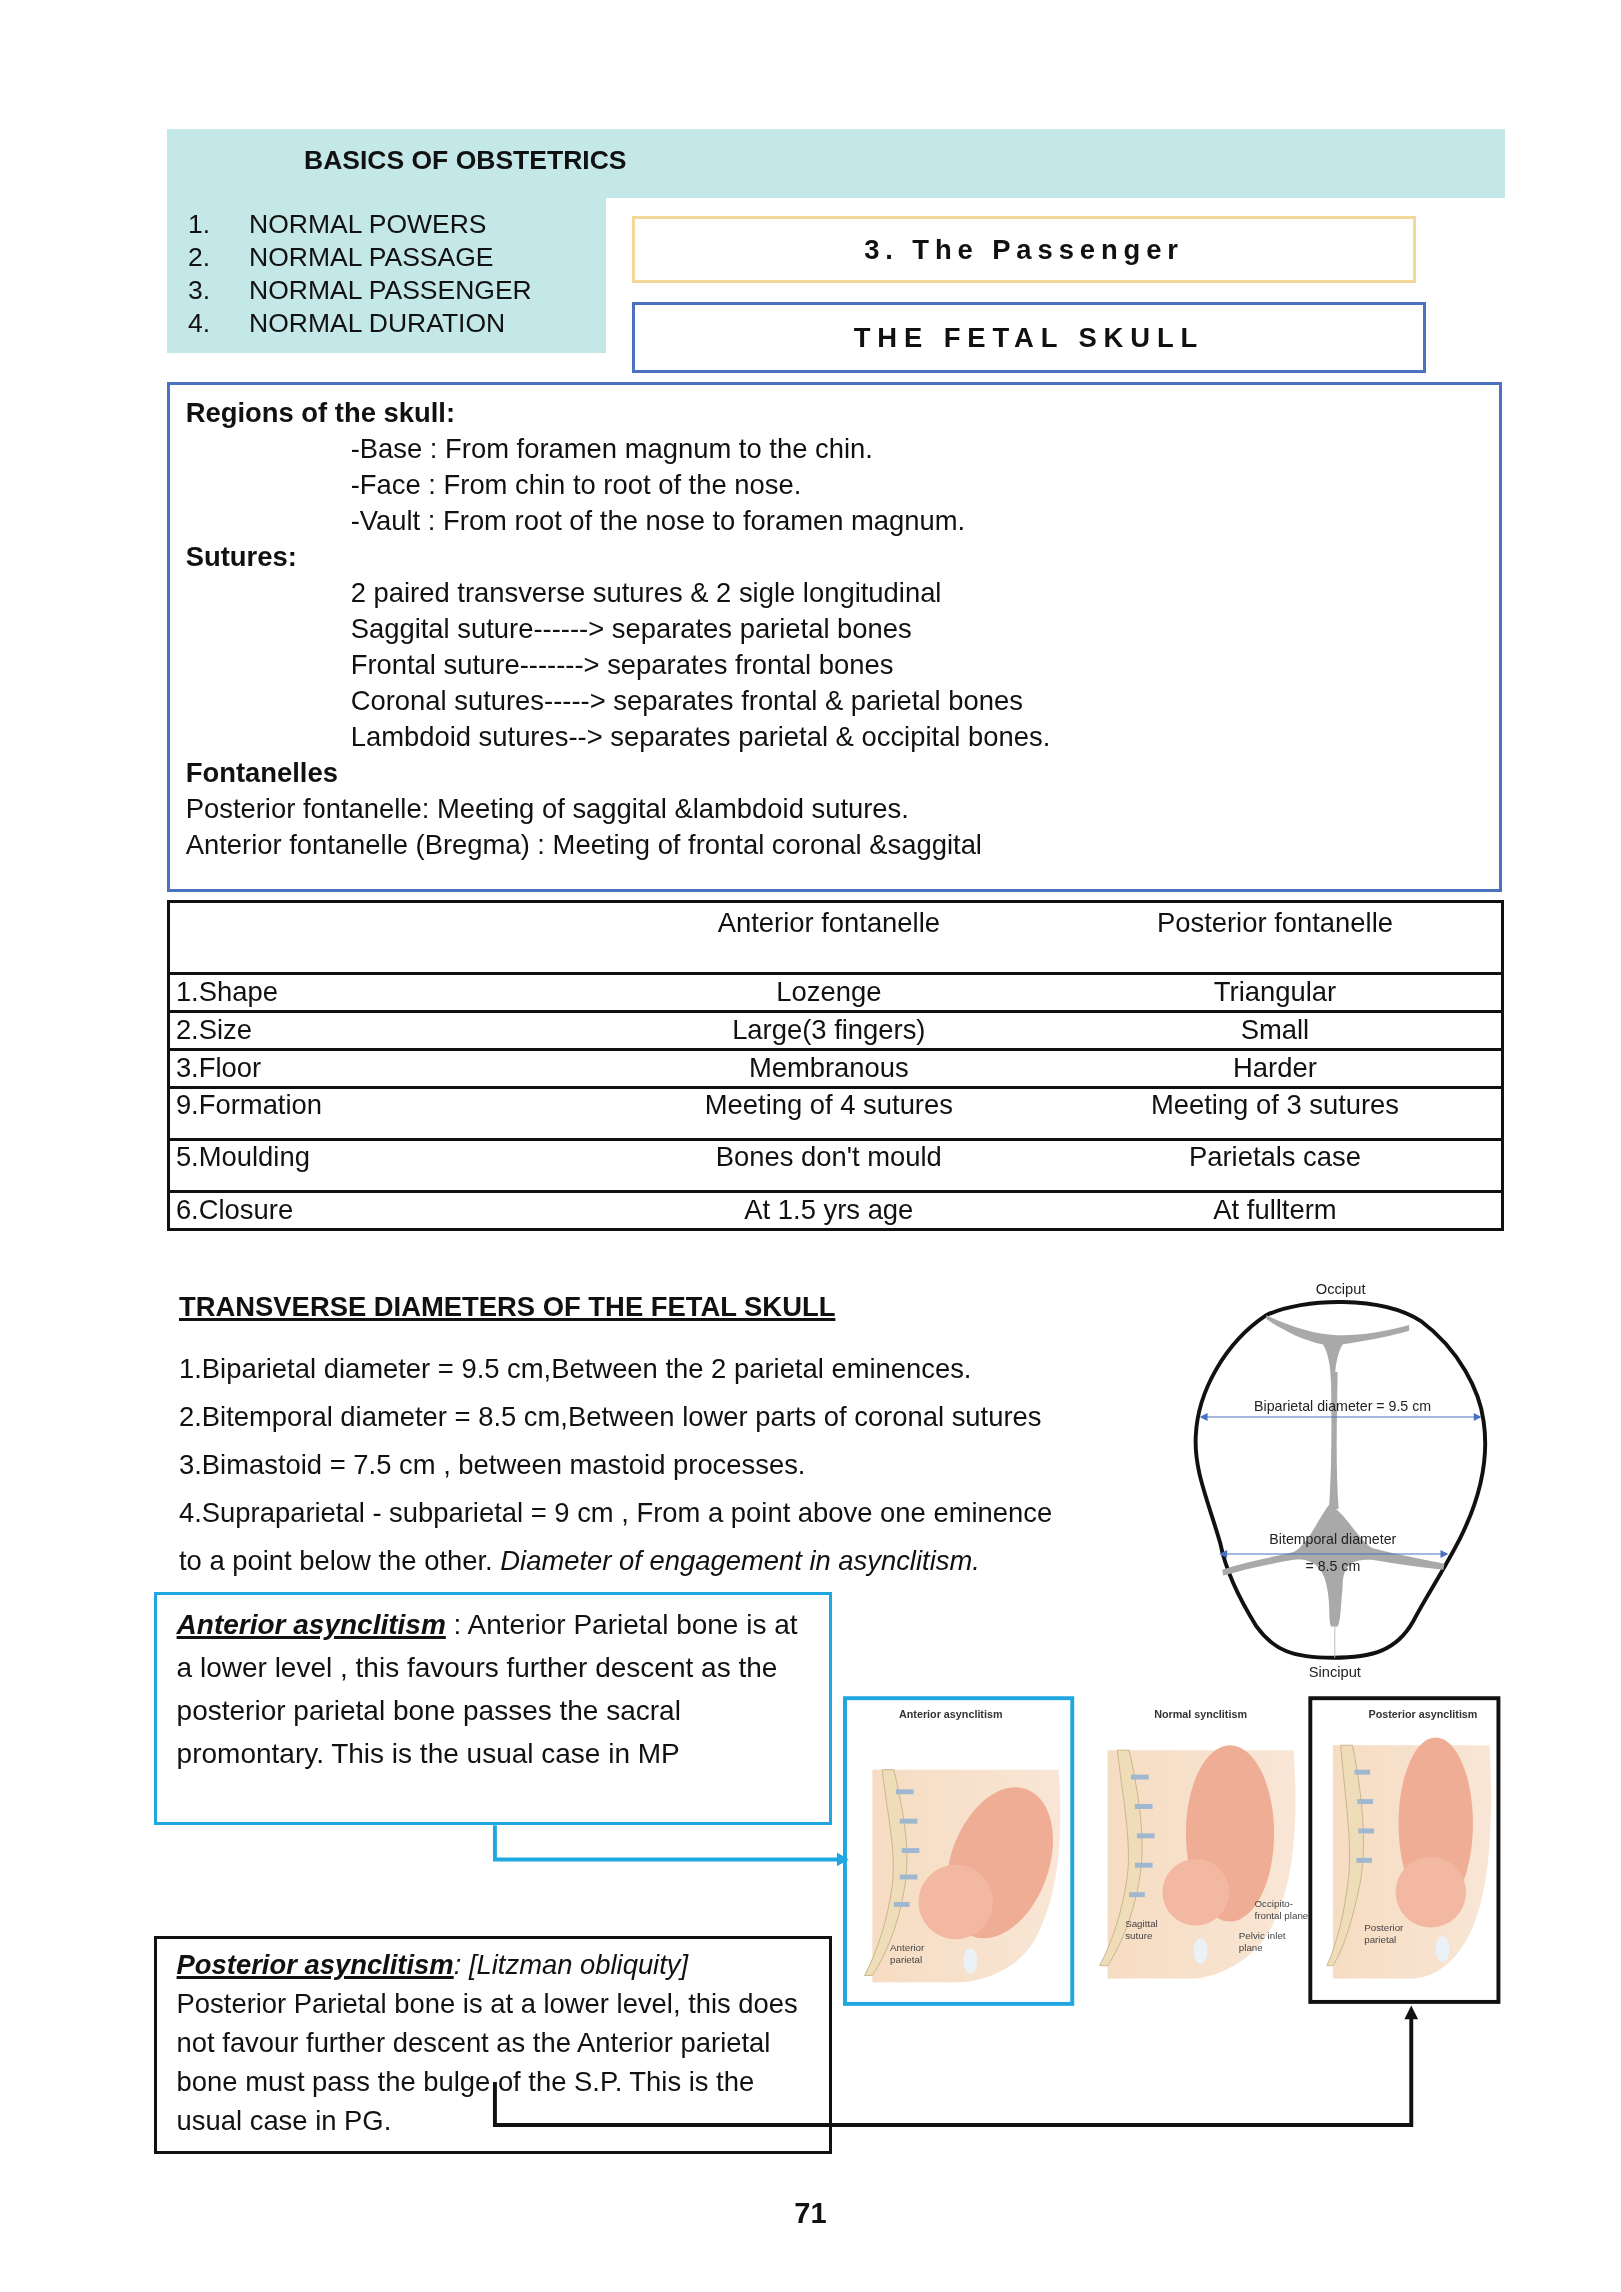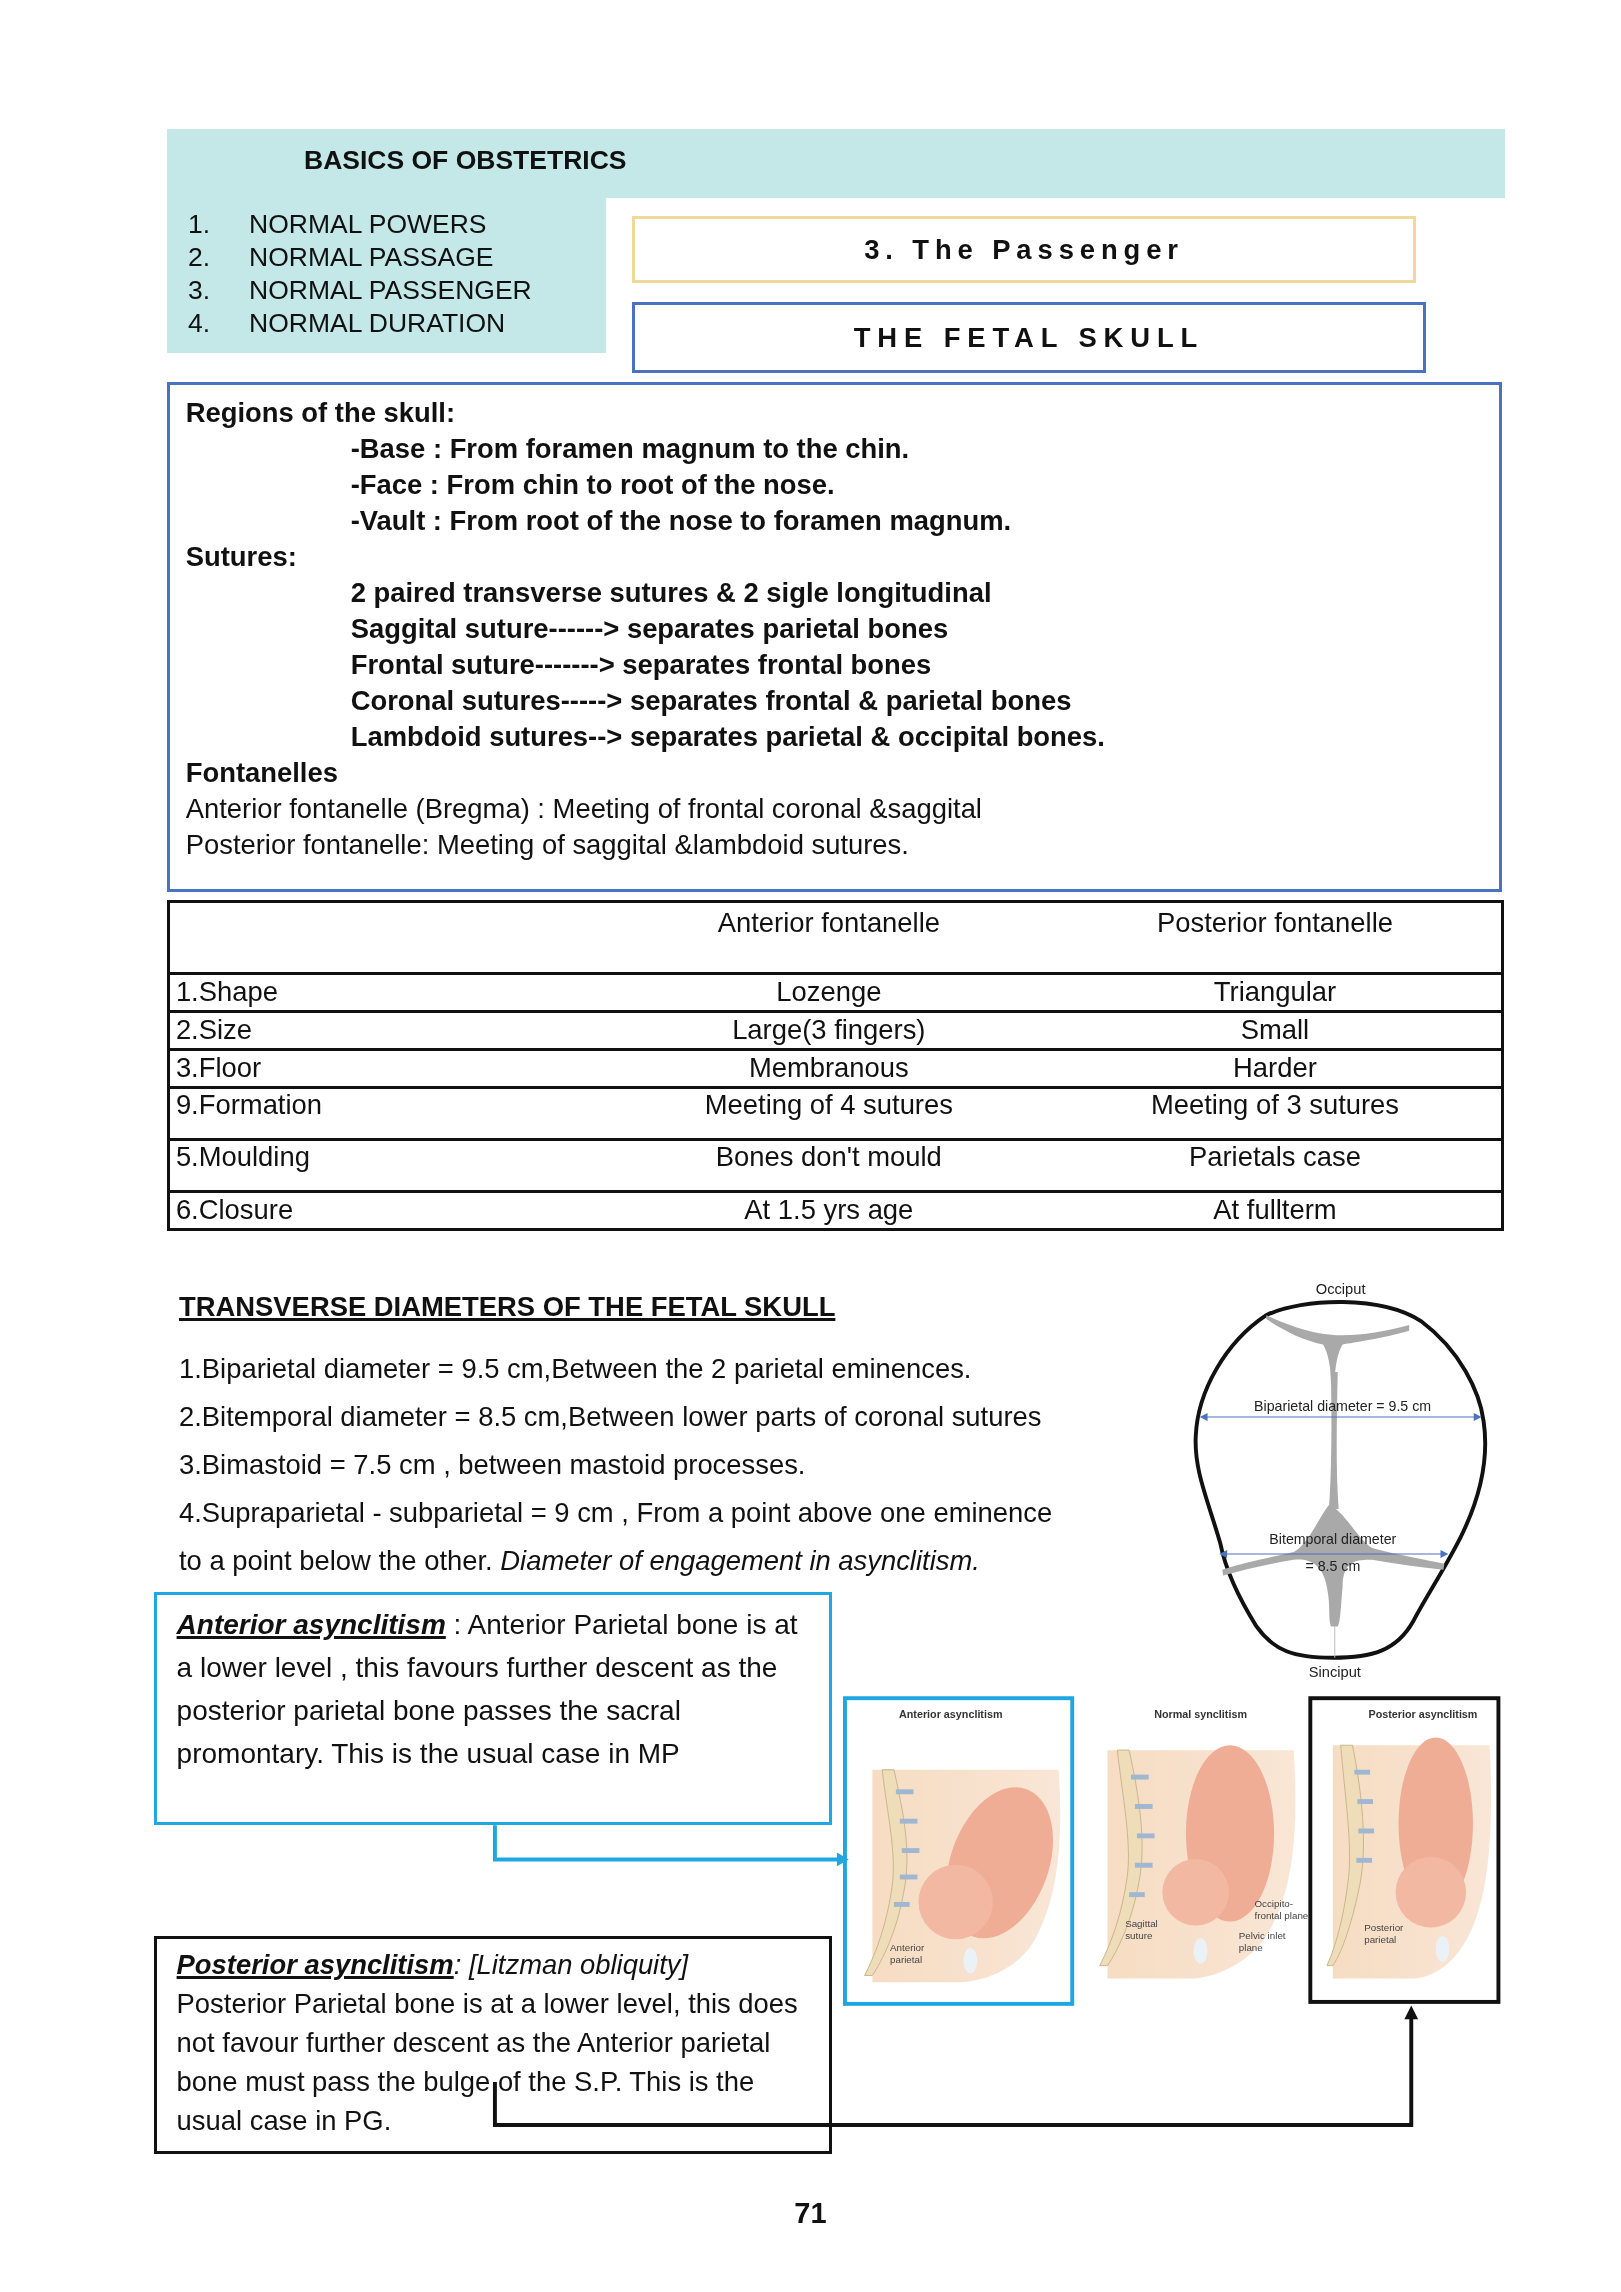--- a/index.html
+++ b/index.html
@@ -18,21 +18,21 @@
 
   .box-passenger { left: 632px; top: 216px; width: 784px; height: 67px; border: 3.9px solid #f2d99a; box-sizing: border-box;
                    display: flex; align-items: center; justify-content: center; font-weight: bold; font-size: 27.4px; letter-spacing: 5.9px; }
   .box-skull { left: 632px; top: 302px; width: 794px; height: 71px; border: 3.9px solid #4a72c0; box-sizing: border-box;
                display: flex; align-items: center; justify-content: center; font-weight: bold; font-size: 27.4px; letter-spacing: 6.9px; }
 
   
   .regions-box { left: 167px; top: 382px; width: 1335px; height: 510px; border: 3.9px solid #4a72c0; box-sizing: border-box;
                  padding: 9.8px 15.7px; font-size: 27.4px; line-height: 36px; }
   .regions-box .h { font-weight: bold; }
-  .regions-box .ind { padding-left: 165px; font-weight: bold; }
+  .regions-box .ind { padding-left: 165px; }
 
   
   .fon-table { left: 167px; top: 900px; width: 1337px; border-collapse: collapse; font-size: 27.4px; }
   .fon-table td { border: 3.9px solid #111; padding: 0 5.9px; height: 35px; }
   .fon-table td.c { text-align: center; }
   .fon-table tr.hd td { vertical-align: top; height: 65px; padding-top: 3.9px; }
   .fon-table tr.tall td { vertical-align: top; height: 49px; }
   .fon-table td.nr { border-right: none; }
   .fon-table td.nl { border-left: none; }
 
@@ -96,22 +96,22 @@
   <div class="ind">-Base : From foramen magnum to the chin.</div>
   <div class="ind">-Face : From chin to root of the nose.</div>
   <div class="ind">-Vault : From root of the nose to foramen magnum.</div>
   <div class="h">Sutures:</div>
   <div class="ind"><span>2 paired transverse sutures &amp; 2 sigle longitudinal</span><span></span></div>
   <div class="ind"><span>Saggital suture</span><span>------&gt; separates parietal bones</span></div>
   <div class="ind"><span>Frontal suture</span><span>-------&gt; separates frontal bones</span></div>
   <div class="ind"><span>Coronal sutures</span><span>-----&gt; separates frontal &amp; parietal bones</span></div>
   <div class="ind"><span>Lambdoid sutures</span><span>--&gt; separates parietal &amp; occipital bones.</span></div>
   <div class="h">Fontanelles</div>
+  <div>Posterior fontanelle: Meeting of saggital &amp;lambdoid sutures.</div>
   <div>Anterior fontanelle (Bregma) : Meeting of frontal coronal &amp;saggital</div>
-  <div>Posterior fontanelle: Meeting of saggital &amp;lambdoid sutures.</div>
 </div>
 
 <table class="abs fon-table">
   <tbody>
       <tr class="hd">
     <td class="nr" style="width:33%"></td>
     <td class="c nr nl" style="width:33%">Anterior fontanelle</td>
     <td class="c nl">Posterior fontanelle</td>
   </tr>
   <tr>

